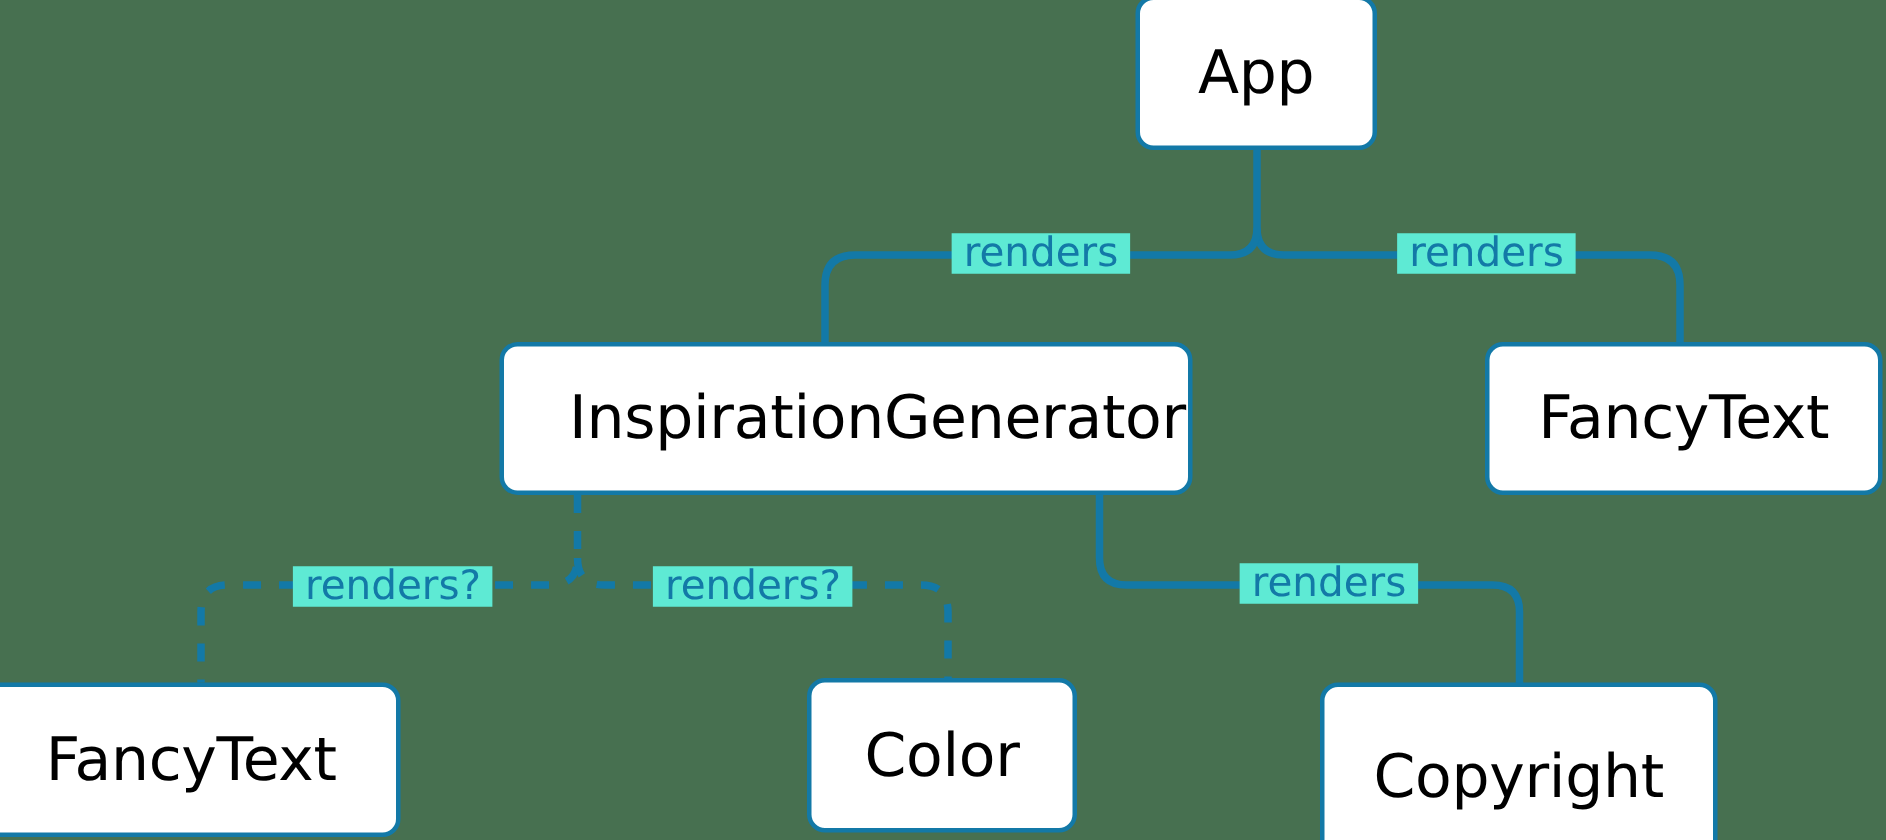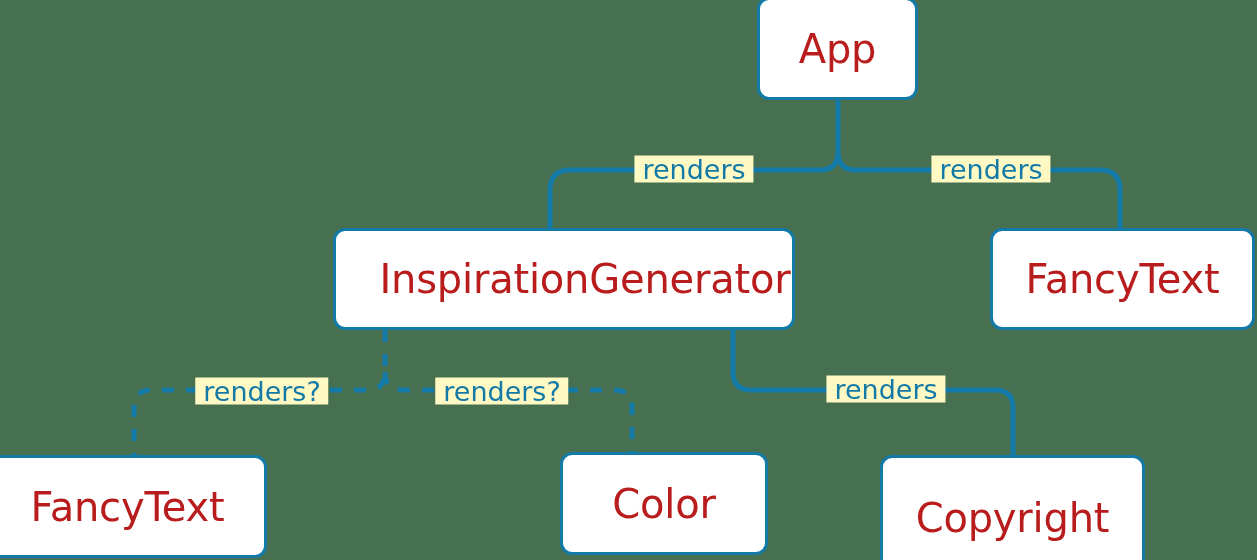--- a/index.html
+++ b/index.html
@@ -30,37 +30,37 @@
     background: #ffffff;
     border: 3px solid #1379A7;
     border-radius: 12px;
     box-sizing: border-box;
     display: flex;
     align-items: center;
     justify-content: center;
     z-index: 5;
   }
   .node-label {
-    color: #b91c1c;
+    color: #000000;
     font-size: 40px;
     font-weight: 400;
     letter-spacing: -0.2px;
     line-height: 1;
     white-space: nowrap;
   }
   .edge-label {
     position: absolute;
     color: #1379A7;
     font-size: 27px;
     font-weight: 500;
     line-height: 1;
     white-space: nowrap;
     z-index: 6;
     transform: translate(-50%, -50%);
-    background: #fef9c3;
+    background: #5eead4;
     padding: 0 8px;
   }
 </style>
 </head>
 <body>
 
 <div id="diagram-root">
 
   <svg class="edges" viewBox="0 0 1257 560" xmlns="http://www.w3.org/2000/svg">
 
@@ -88,21 +88,21 @@
   </div>
 
   <div class="node" style="left:990px; top:228px; width:265px; height:102px;">
     <span class="node-label">FancyText</span>
   </div>
 
   <div class="node" style="left:-12px; top:455px; width:279px; height:103px;">
     <span class="node-label">FancyText</span>
   </div>
 
-  <div class="node" style="left:560px; top:452px; width:208px; height:103px;text-align:right;">
+  <div class="node" style="left:538px; top:452px; width:180px; height:103px;text-align:right;">
     <span class="node-label">Color</span>
   </div>
 
   <div class="node" style="left:880px; top:455px; width:265px; height:126px;">
     <span class="node-label">Copyright</span>
   </div>
 
 </div>
 
 </body></html>

